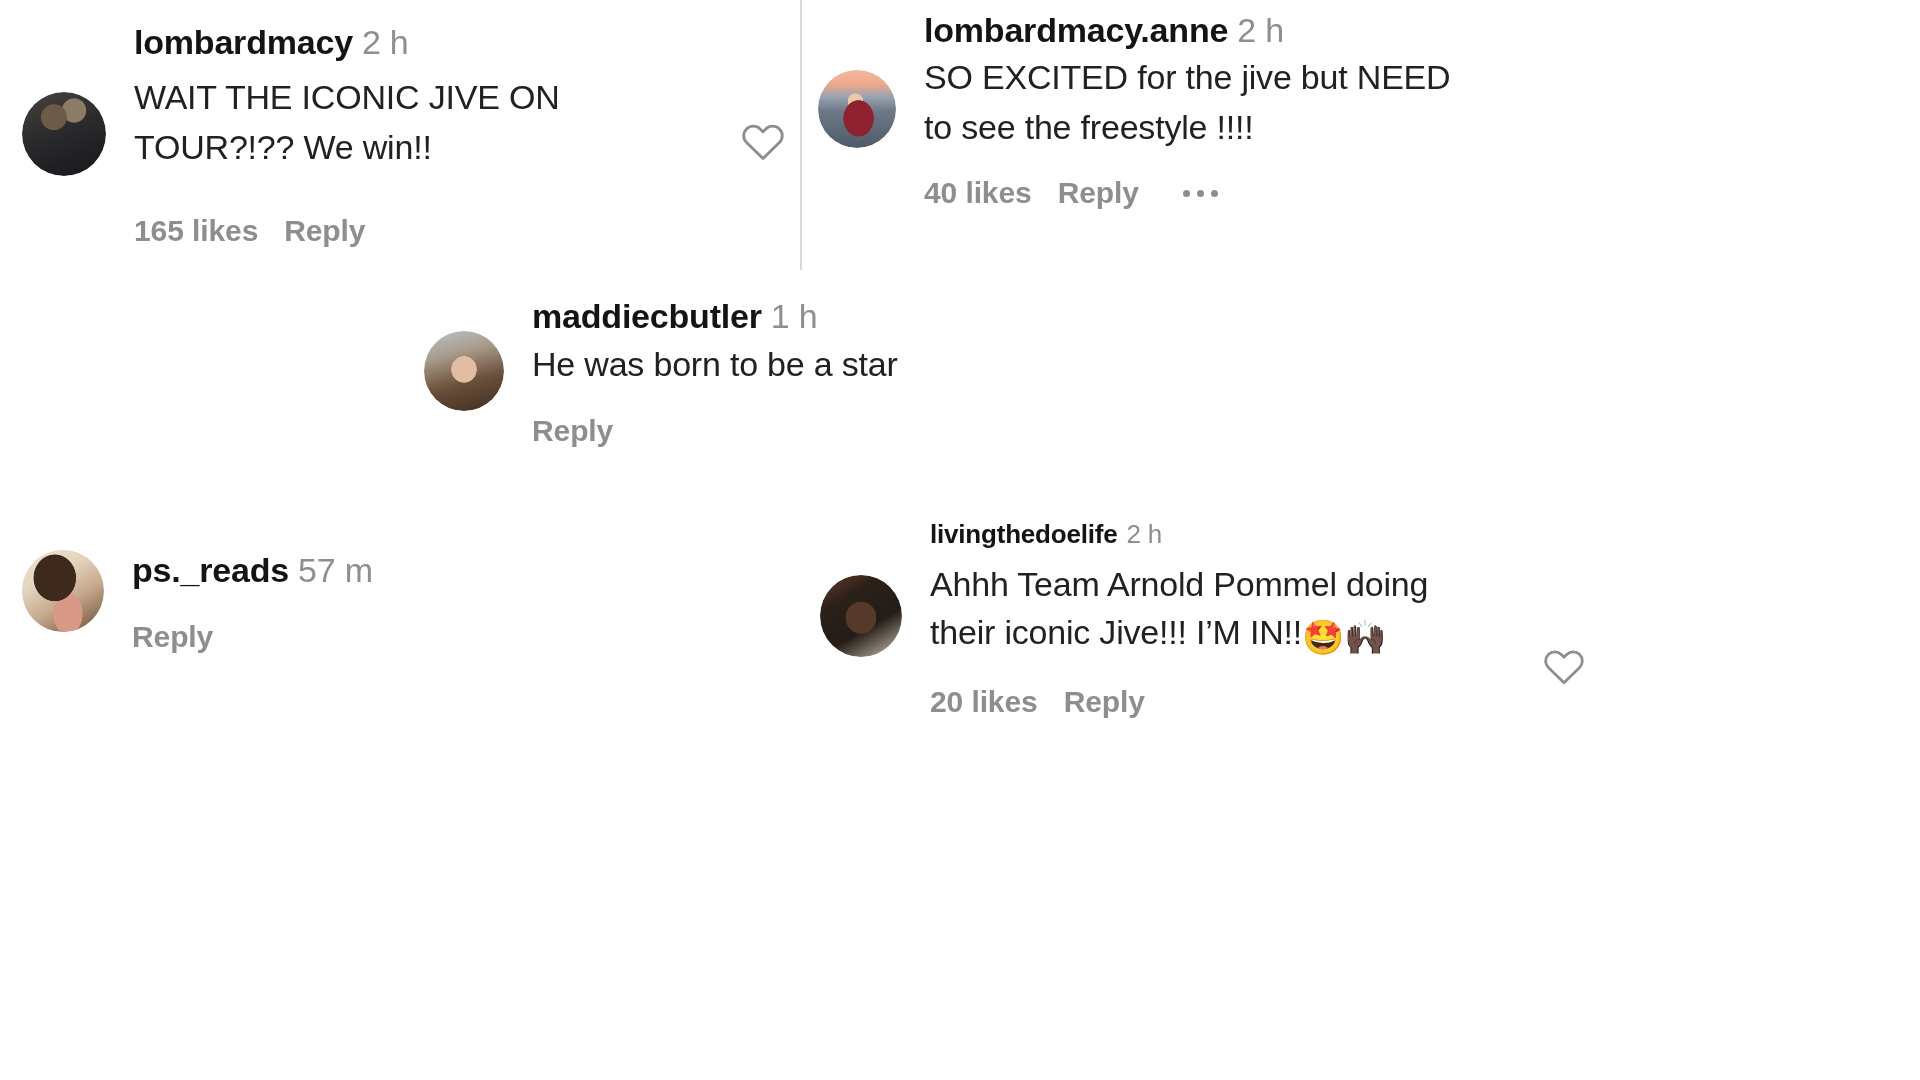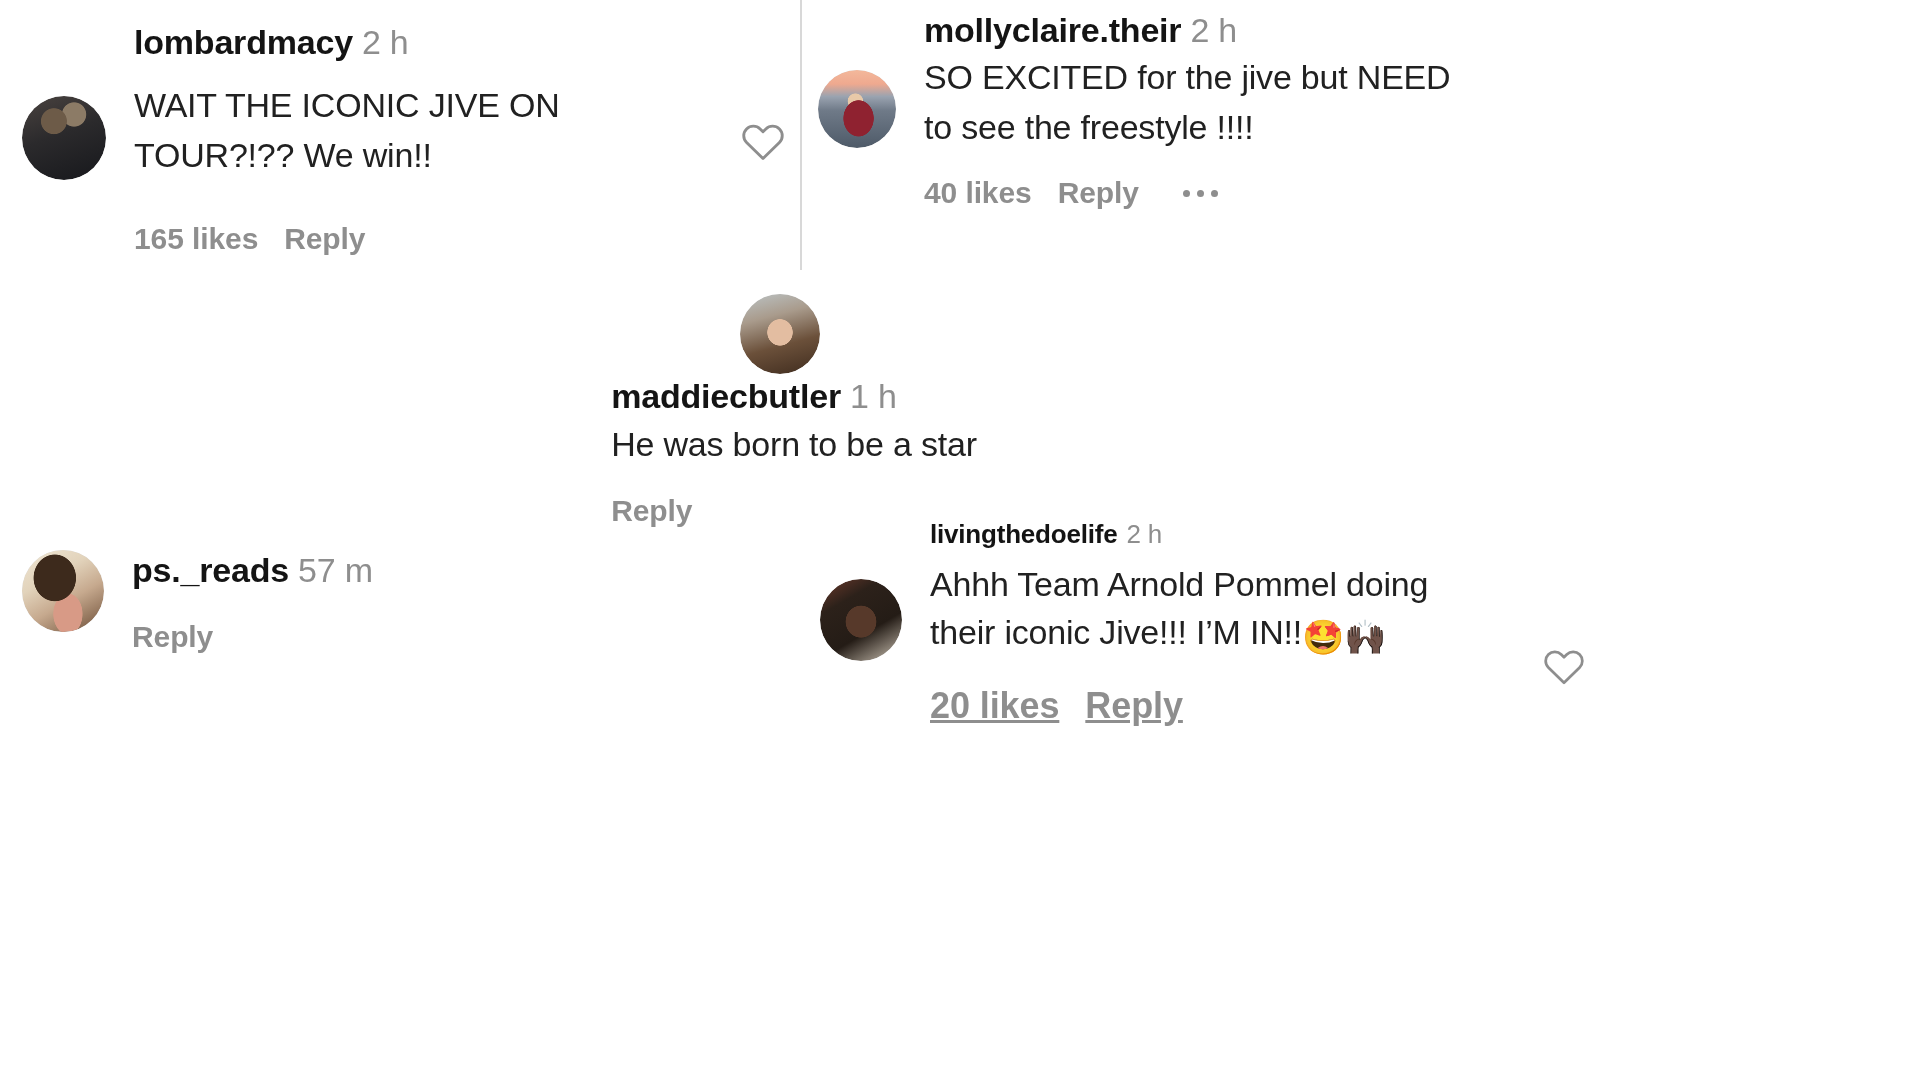--- a/index.html
+++ b/index.html
@@ -105,52 +105,52 @@
     display: inline-block;
     vertical-align: -0.16em;
   }
 
   
 
   
   #c1 { left: 22px; top: 20px; width: 720px; }
   #c1 .avatar { width: 84px; height: 84px; margin-right: 28px; }
   #c1 .headline { font-size: 34px; line-height: 44px; }
-  #c1 .ctext { font-size: 34px; line-height: 50px; margin-top: 16px; }
+  #c1 .ctext { font-size: 34px; line-height: 50px; margin-top: 8px; }
   #c1 .meta { font-size: 30px; margin-top: 42px; }
   #c1-heart { left: 718px; top: 100px; }
 
   
   #c2 { left: 818px; top: 8px; width: 700px; }
   #c2 .avatar { width: 78px; height: 78px; margin-right: 28px; }
   #c2 .headline { font-size: 34px; line-height: 44px; }
   #c2 .ctext { font-size: 34px; line-height: 50px; }
   #c2 .meta { font-size: 30px; margin-top: 24px; }
 
   
-  #c3 { left: 424px; top: 294px; width: 740px; flex-direction: column; }
+  #c3 { left: 424px; top: 294px; width: 740px; }
   #c3 .avatar { width: 80px; height: 80px; margin-right: 28px; }
   #c3 .headline { font-size: 34px; line-height: 44px; }
   #c3 .ctext { font-size: 34px; line-height: 48px; margin-top: 2px; }
   #c3 .meta { font-size: 30px; margin-top: 26px; }
   #c3-heart { left: 1118px; top: 352px; }
 
   
   #c4 { left: 22px; top: 528px; width: 720px; }
   #c4 .avatar { width: 82px; height: 82px; margin-right: 28px; }
   #c4 .headline { font-size: 34px; line-height: 44px; margin-top: 20px; }
   #c4 .ctext { font-size: 34px; line-height: 48px; margin-top: 4px; }
   #c4 .meta { font-size: 30px; margin-top: 28px; }
 
   
   #c5 { left: 820px; top: 512px; width: 700px; }
   #c5 .avatar { width: 82px; height: 82px; margin-right: 28px; }
   #c5 .headline { font-size: 26px; line-height: 44px; }
   #c5 .ctext { font-size: 34px; line-height: 48px; margin-top: 4px; }
-  #c5 .meta { font-size: 36px; margin-top: 24px; text-decoration: underline; }
+  #c5 .meta { font-size: 30px; margin-top: 24px; }
 
   #divider-1 { left: 800px; top: 0px; width: 2px; height: 270px; }
 </style>
 </head>
 <body>
 
 <div class="stage">
 
   <div class="divider" id="divider-1"></div>
 
@@ -183,21 +183,21 @@
   <div class="comment" id="c2">
     <div class="avatar">
       <span class="ph" style="background:
               linear-gradient(180deg,#f3b89b 0%,#efa98f 18%,#9aa3b0 34%,#6f7a88 52%,#4e5a68 100%);"></span>
       <span class="ph" style="background:
               radial-gradient(ellipse at 52% 62%, #8f2230 0 26%, rgba(0,0,0,0) 27%),
               radial-gradient(circle at 48% 40%, #e8c9a8 0 12%, rgba(0,0,0,0) 13%);"></span>
     </div>
     <div class="body">
       <div class="headline">
-        <span class="uname">mollyclaire.their</span><span class="ago">2 h</span>
+        <span class="uname">lombardmacy.anne</span><span class="ago">2 h</span>
       </div>
       <div class="ctext">SO EXCITED for the jive but NEED
 to see the freestyle !!!!</div>
       <div class="meta">
         <span class="likes">40 likes</span>
         <span class="gap-s"></span>
         <span class="mi">Reply</span>
         <span class="gap-l"></span>
         <span class="dots">
             <i></i>

